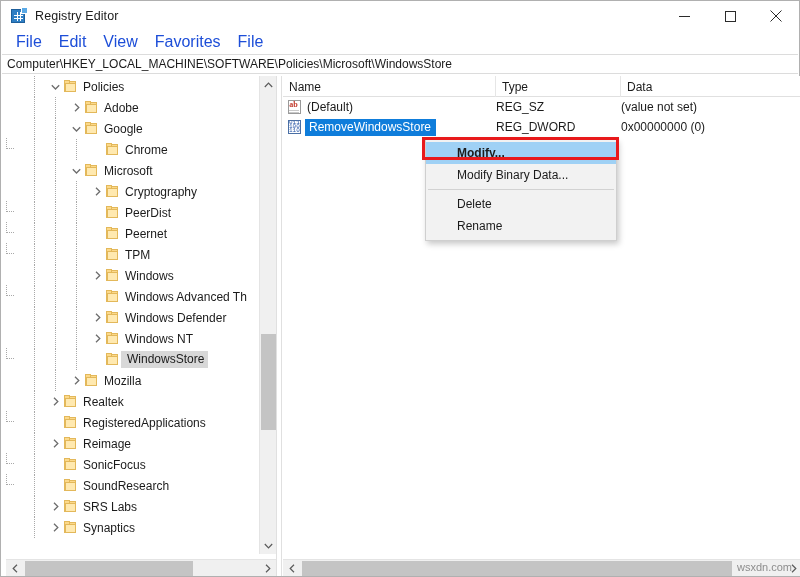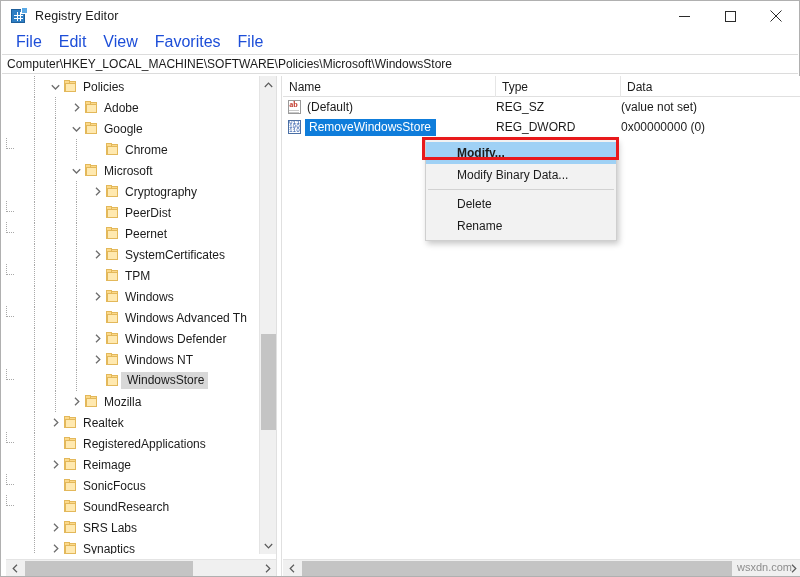--- a/index.html
+++ b/index.html
@@ -439,37 +439,20 @@
             <div style="width: 84px; flex: 0 0 auto;"></div>
             <div class="expander">
               <div class="guide-elbow" style="left: 0px; top: -1px;"></div>
             </div>
             <div class="folder">
               <div class="back"></div>
               <div class="tab"></div>
               <div class="front"></div>
             </div>
             <span class="lbl">Peernet</span>
-          </div>
-          <div class="tree-row">
-            <div class="guide" style="left: 28px;"></div>
-            <div class="guide" style="left: 49px;"></div>
-            <div class="guide" style="left: 70px;"></div>
-            <div style="width: 84px; flex: 0 0 auto;"></div>
-            <div class="expander">
-              <svg width="6" height="9" viewBox="0 0 6 9">
-                <polyline points="1,0.8 4.8,4.5 1,8.2" fill="none" stroke="currentColor" stroke-width="1.3"></polyline>
-              </svg>
-            </div>
-            <div class="folder">
-              <div class="back"></div>
-              <div class="tab"></div>
-              <div class="front"></div>
-            </div>
-            <span class="lbl">SystemCertificates</span>
           </div>
           <div class="tree-row">
             <div class="guide" style="left: 28px;"></div>
             <div class="guide" style="left: 49px;"></div>
             <div class="guide" style="left: 70px;"></div>
             <div style="width: 84px; flex: 0 0 auto;"></div>
             <div class="expander">
               <div class="guide-elbow" style="left: 0px; top: -1px;"></div>
             </div>
             <div class="folder">

